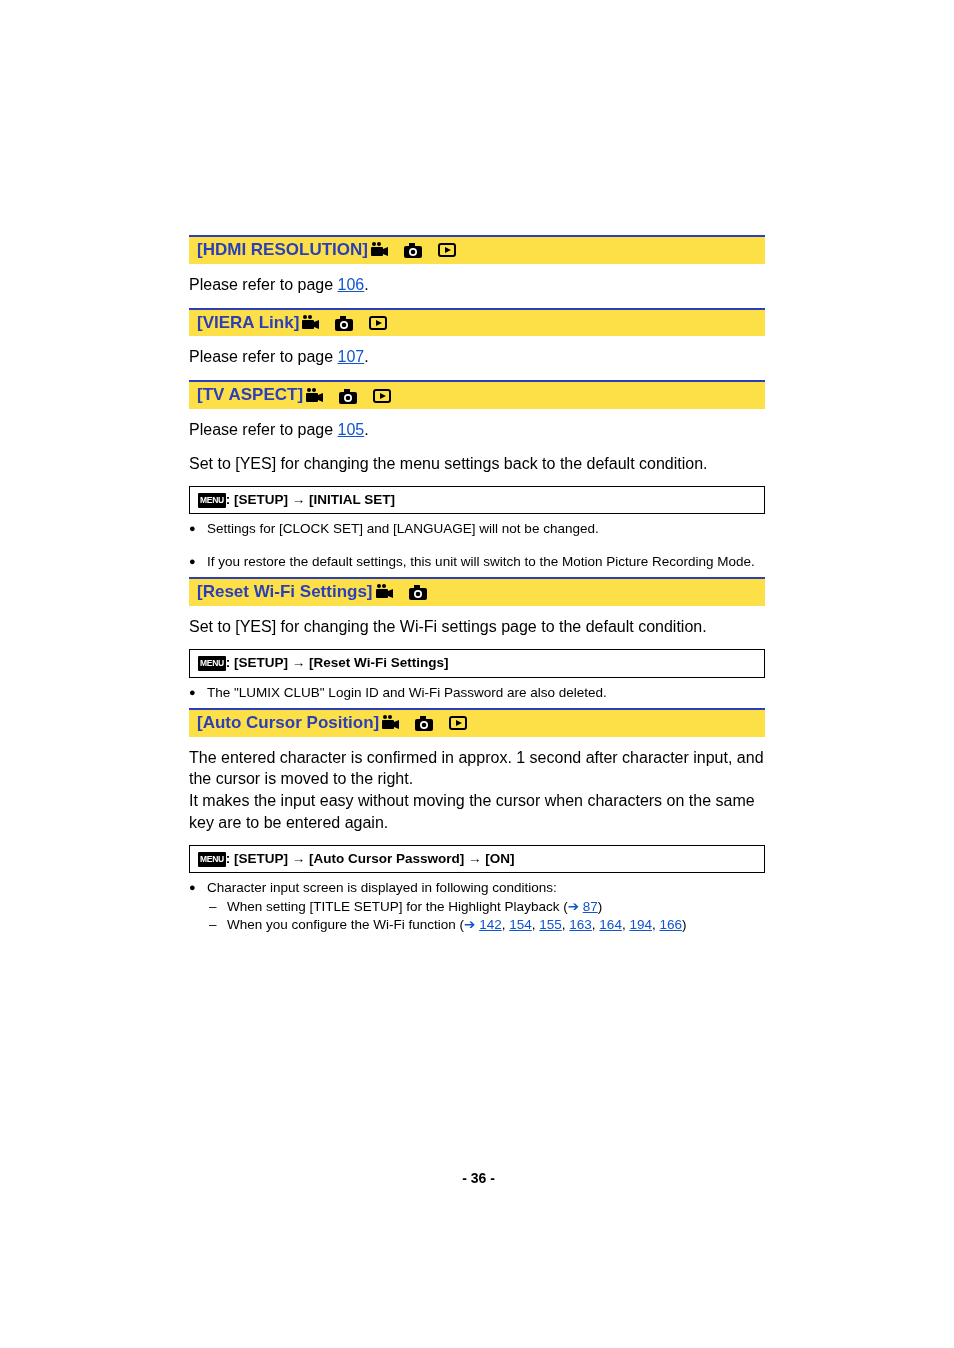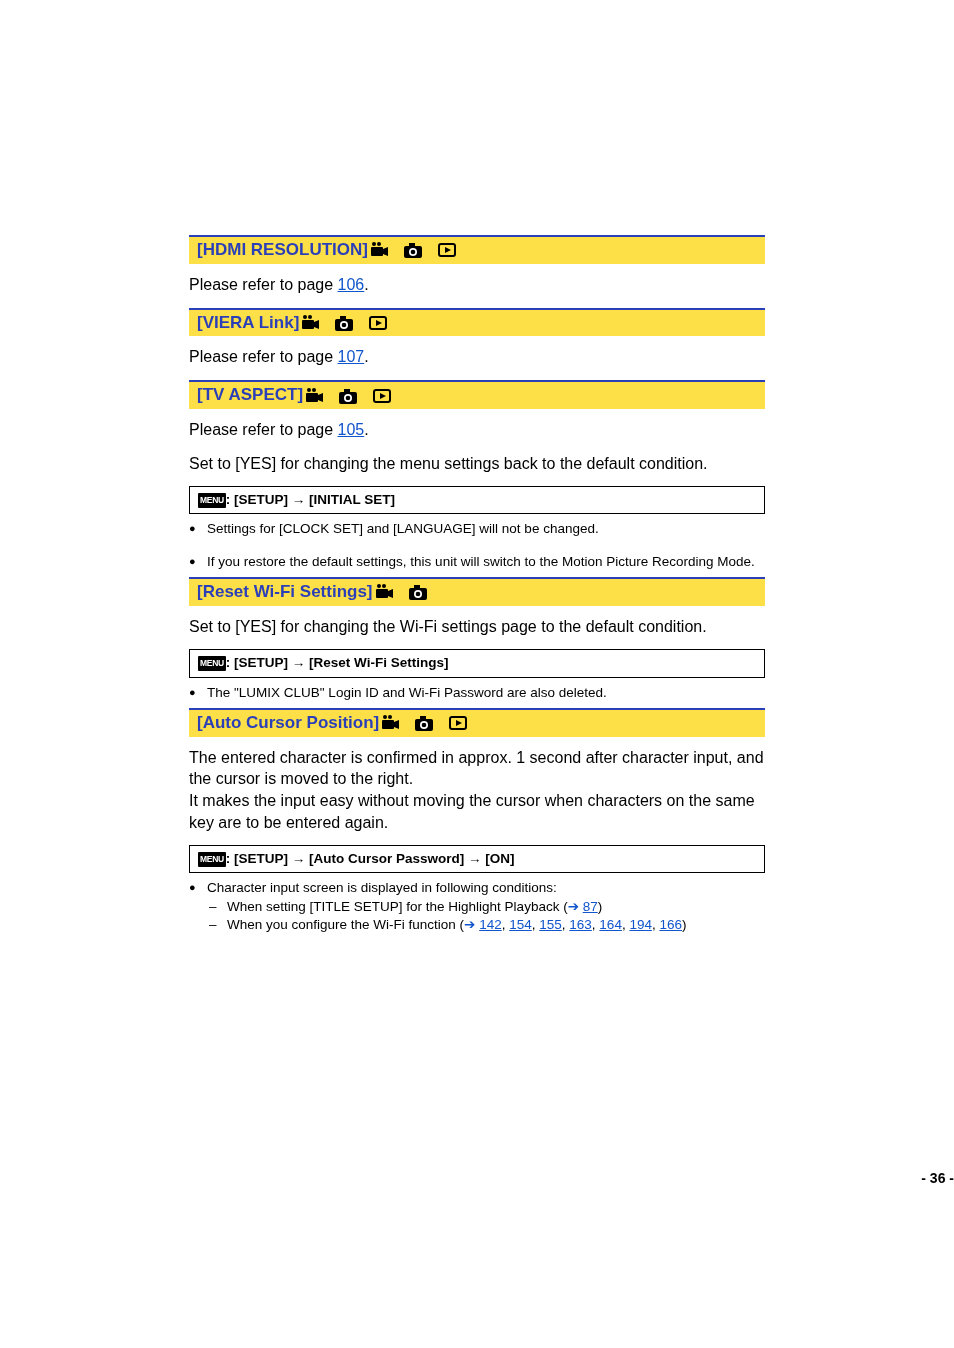--- a/index.html
+++ b/index.html
@@ -9,21 +9,21 @@
   .icons{display:flex;gap:12px;align-items:center}
   .icon{display:inline-flex;align-items:center;justify-content:center;color:#000}
   .body-text{margin:10px 0 12px 0;font-size:16px}
   .indent{margin-left:20px}
   .indent .dash{display:inline-block;width:18px;margin-left:-18px}
   .link{color:#1155cc}
   .menu-box{border:1px solid #000;padding:4px 8px;margin:4px 0 6px 0;font-size:13.5px;font-weight:bold;display:flex;align-items:center;}
   .menu-tag{background:#000;color:#fff;font-size:8.5px;font-weight:bold;padding:2px 2px;letter-spacing:-0.3px;border-radius:1px}
   .bull-row{display:flex;gap:6px;font-size:13.5px;margin:6px 0}
   .bullet{flex:0 0 12px;font-size:11px;line-height:1.6}
-  .page-num{position:absolute;bottom:160px;left:3px;right:0;text-align:right;font-weight:bold;font-size:14px}
+  .page-num{position:absolute;bottom:160px;left:3px;right:0;text-align:center;font-weight:bold;font-size:14px}
   .arrow{font-family:Arial}
   svg{display:block}
 </style>
 </head>
 <body>
 
 <div class="page">
 
   <div class="sect-head">
     <span class="title">[HDMI RESOLUTION]</span>

